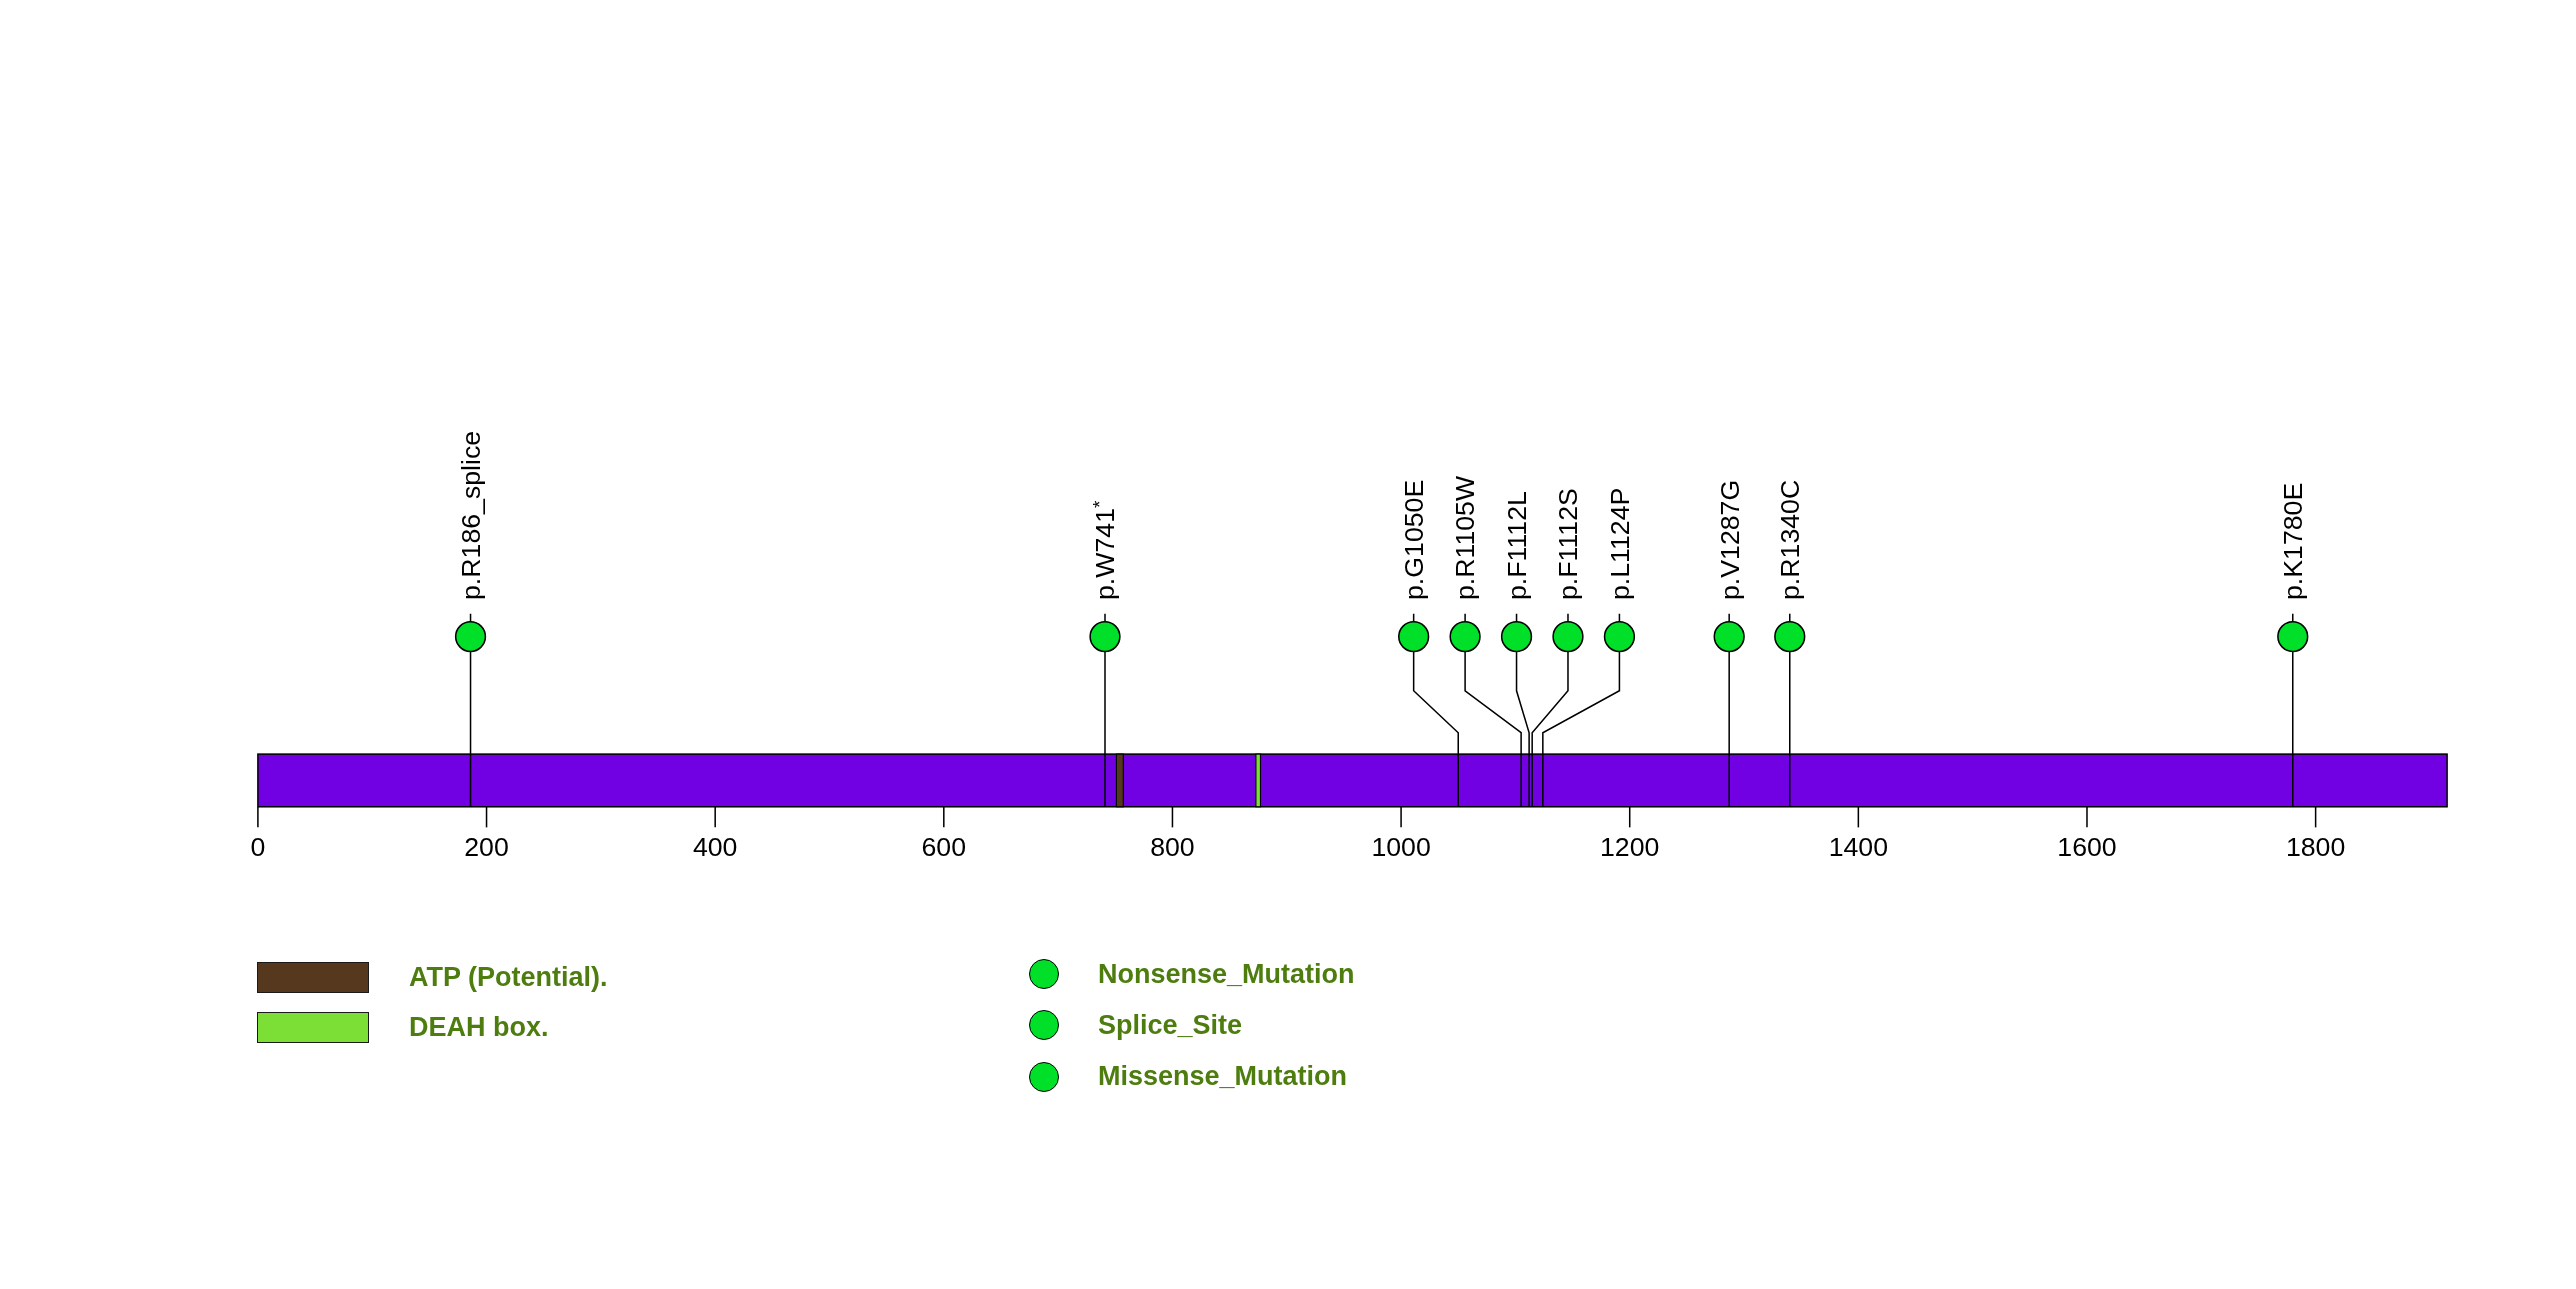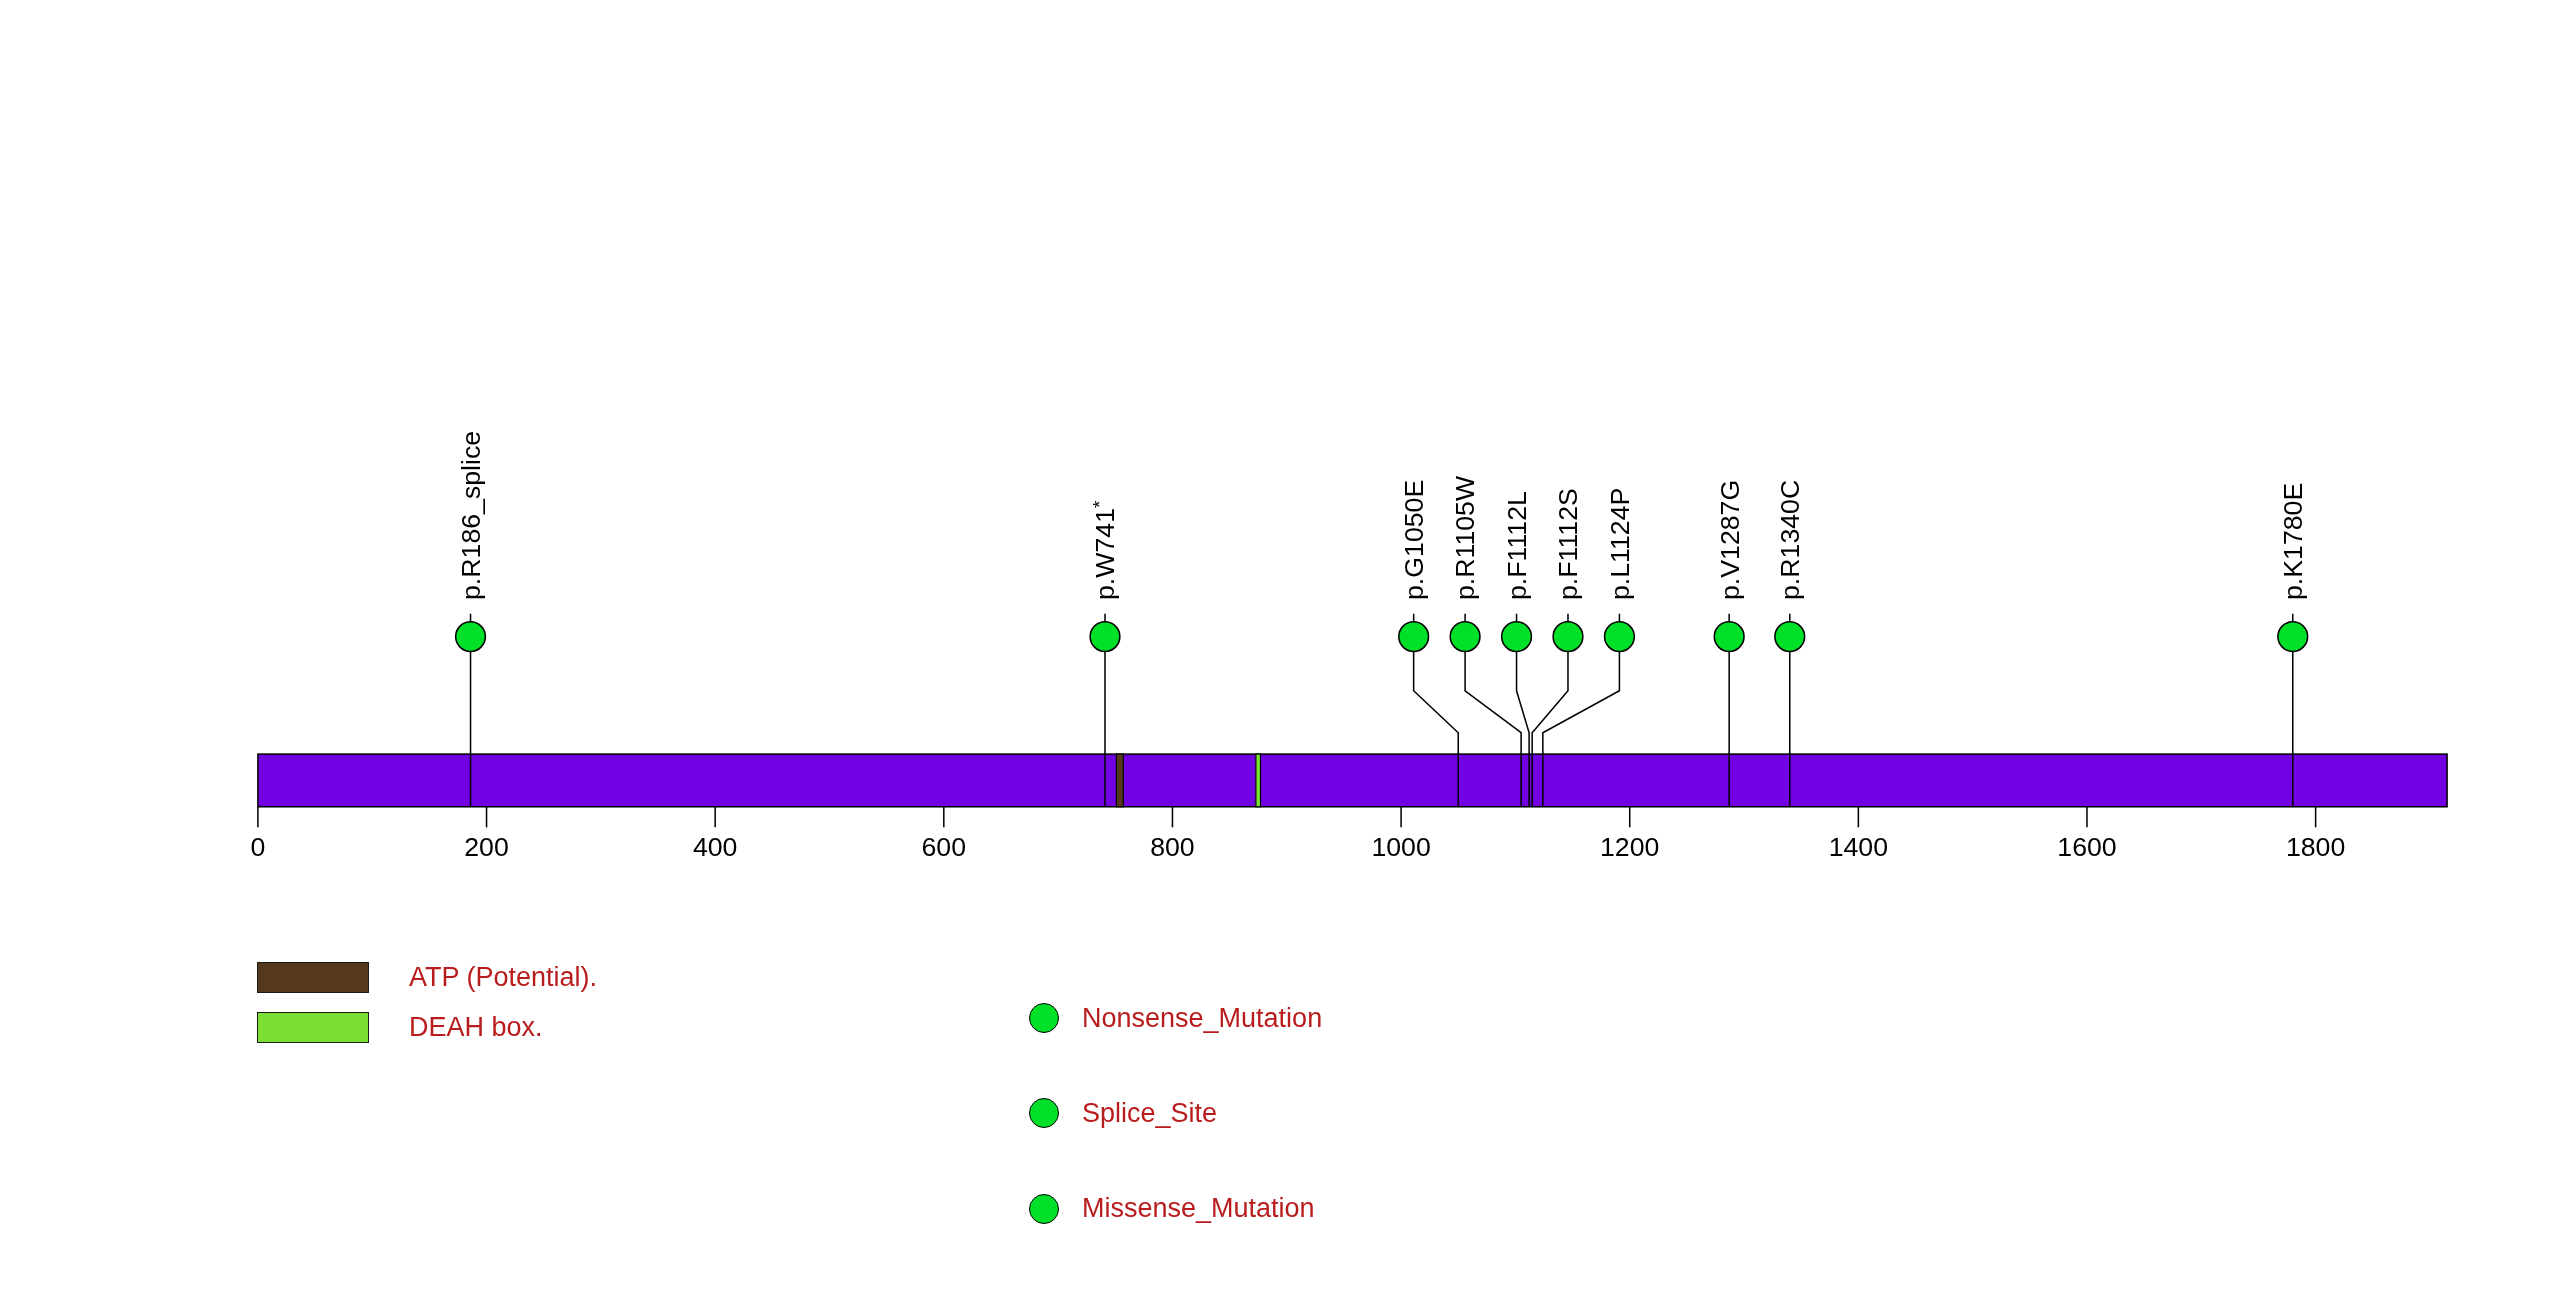--- a/index.html
+++ b/index.html
@@ -46,35 +46,35 @@
     position: absolute;
     left: 1029px;
     top: 959px;
     display: flex;
     flex-direction: column;
     gap: 21.4px;
   }
   .legend-right .legend-row {
     display: flex;
     align-items: center;
-    gap: 23px;
+    gap: 39px;
     height: 30px;
-    margin-top: 44px;
   }
   .legend-dot {
     width: 30px;
     height: 30px;
     border-radius: 50%;
     border: 1.5px solid #000000;
     box-sizing: border-box;
   }
   .legend-label {
     font-size: 27px;
-    color: #b91c1c;
+    color: #4d7c0f;
     white-space: nowrap;
+    font-weight: bold;
   }
 </style>
 </head>
 <body>
 
 <div class="figure">
 
   <svg id="plot" viewBox="0 0 3376 1690">
       <rect x="338" y="988" width="2869.053" height="69" fill="#7101E2" stroke="#000000" stroke-width="2"></rect>
       <rect x="1463.1482" y="988" width="8.9892" height="69" fill="#55381D" stroke="#000" stroke-width="1.5"></rect>

